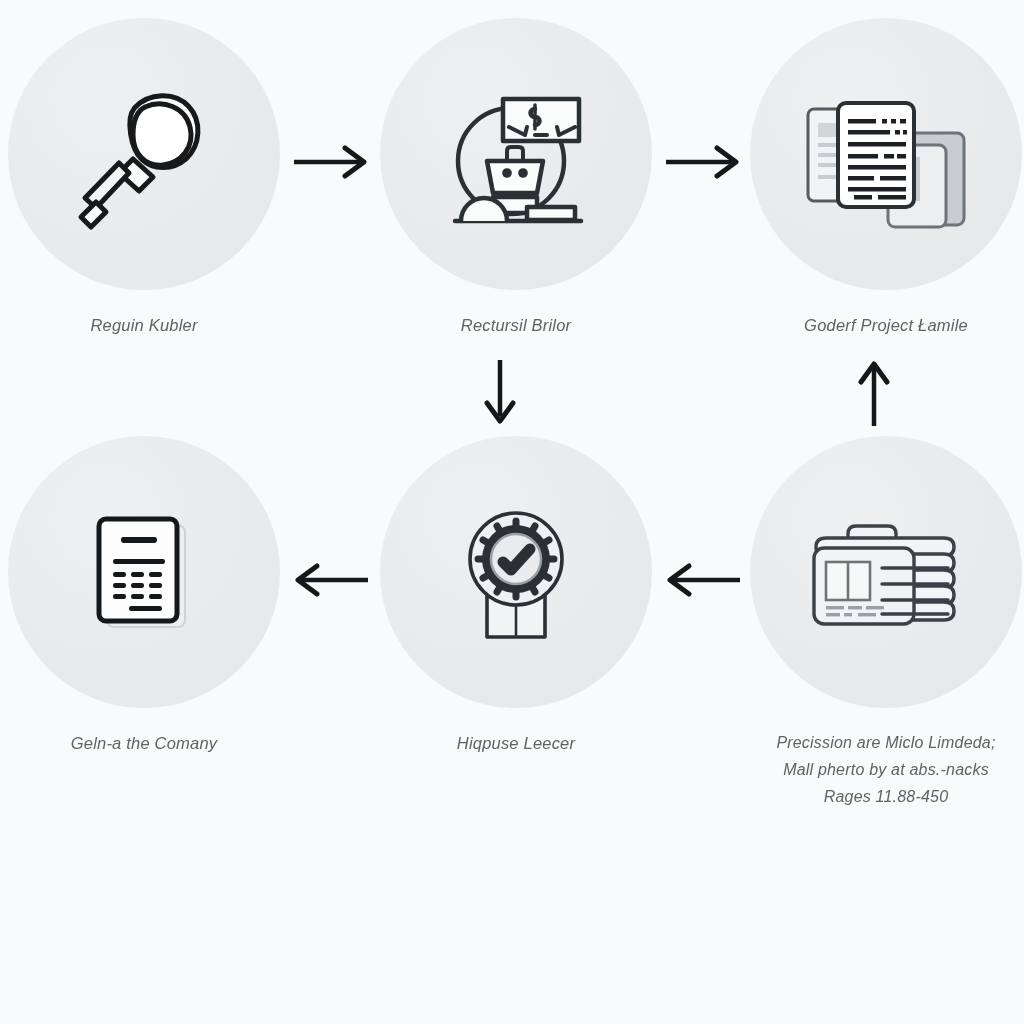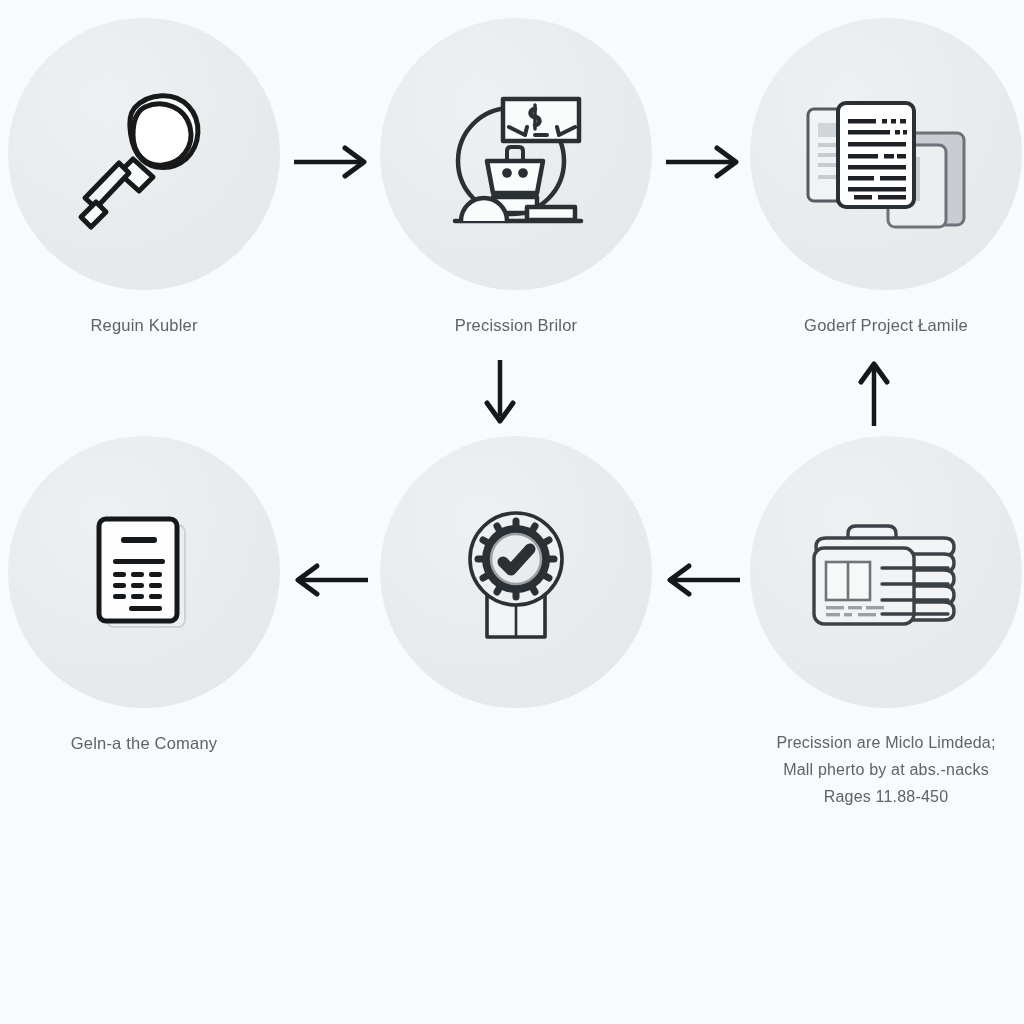--- a/index.html
+++ b/index.html
@@ -4,21 +4,21 @@
 <style>
   html,body{margin:0;padding:0;}
   body{
     width:1024px;height:1024px;
     background:#f9fafb;
     font-family:"Liberation Sans", sans-serif;
     color:#5a6066;
     overflow:hidden;
     position:relative;
   }
-  #stage{position:relative;width:1024px;height:1024px;}
+  #stage{position:relative;width:1024px;height:1024px;font-style:italic;}
 
   
   .node{position:absolute;width:340px;display:flex;flex-direction:column;align-items:center;}
   .node.r1{top:18px;}
   .node.r2{top:436px;}
   .node.c1{left:-26px;}
   .node.c2{left:346px;}
   .node.c3{left:716px;}
 
   .disc{
@@ -95,21 +95,21 @@
           <path d="M76 92 L76 82 Q76 78 80 78 L88 78 Q92 78 92 82 L92 92" stroke-width="4"></path>
           <rect x="62" y="128" width="44" height="16" fill="#fbfcfc"></rect>
           <circle cx="76" cy="104" r="2.6" fill="#2b3034"></circle>
           <circle cx="92" cy="104" r="2.6" fill="#2b3034"></circle>
           <path d="M24 152 L150 152" stroke-width="4.5"></path>
           <path d="M30 152 A23 23 0 0 1 76 152" fill="#fafbfb"></path>
           <rect x="96" y="138" width="48" height="13" fill="#fafbfb"></rect>
         </g>
       </svg>
     </div>
-    <div class="caption">Precission Brilor</div>
+    <div class="caption">Rectursil Brilor</div>
   </div>
 
   <div class="node r1 c3">
     <div class="disc">
       <svg width="180" height="170" viewBox="0 0 180 170">
 
         <rect x="12" y="40" width="62" height="92" rx="6" fill="#f2f3f4" stroke="#555b60" stroke-width="3"></rect>
         <rect x="22" y="54" width="40" height="14" fill="#d2d5d8"></rect>
         <rect x="22" y="74" width="40" height="4" fill="#c8ccd0"></rect>
         <rect x="22" y="84" width="40" height="4" fill="#c8ccd0"></rect>
@@ -192,20 +192,21 @@
             <line x1="52" y1="91" x2="59" y2="87"></line>
               <line x1="47" y1="72" x2="55" y2="72"></line>
             <line x1="52" y1="53" x2="59" y2="57"></line>
               <line x1="66" y1="39" x2="70" y2="46"></line>
           </g>
         </g>
         <circle cx="85" cy="72" r="25" fill="#e9ebec" stroke="#9aa0a5" stroke-width="2.5"></circle>
         <path d="M72 75 L80 83 L99 62" fill="none" stroke="#2b3034" stroke-width="11" stroke-linecap="round" stroke-linejoin="round"></path>
       </svg>
     </div>
+    <div class="caption">Hiqpuse Leecer</div>
   </div>
 
   <div class="node r2 c3">
     <div class="disc">
       <svg width="180" height="160" viewBox="0 0 180 160">
         <g fill="#f3f4f5" stroke="#3b4146" stroke-width="3.4" stroke-linejoin="round">
           <path d="M52 42 Q52 34 60 34 L92 34 Q100 34 100 42 L100 60 L52 60 Z"></path>
           <path d="M74 46 L148 46 Q158 46 158 55 Q158 64 148 64 L30 64 Q20 64 20 55 Q20 46 30 46 Z"></path>
           <path d="M30 62 L148 62 Q158 62 158 71 Q158 80 148 80 L30 80 Q20 80 20 71 Q20 62 30 62 Z"></path>
           <path d="M30 78 L148 78 Q158 78 158 87 Q158 96 148 96 L30 96 Q20 96 20 87 Q20 78 30 78 Z"></path>

